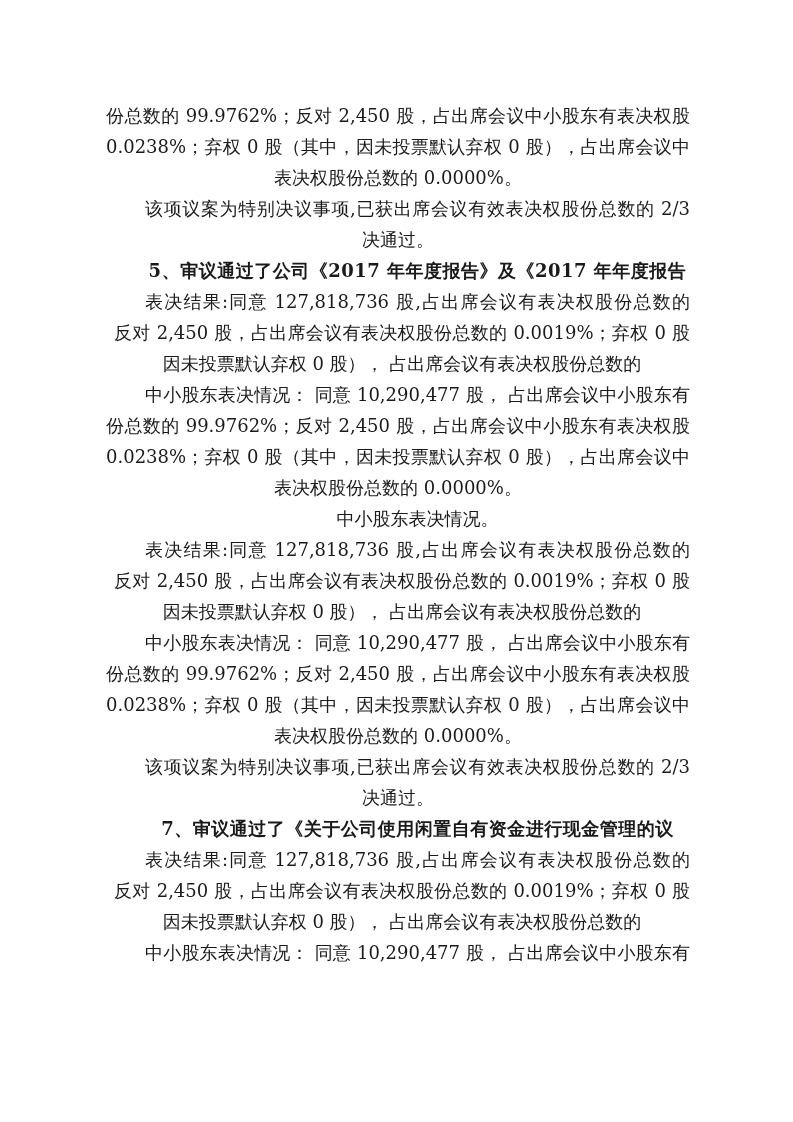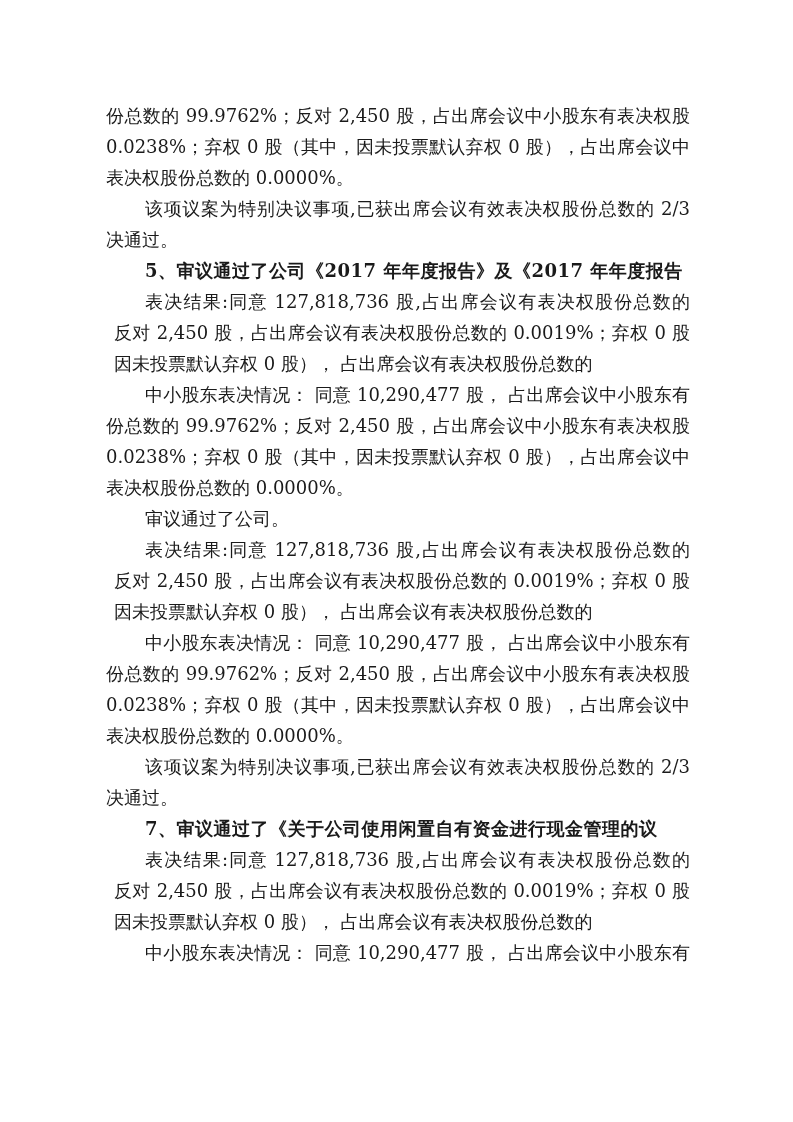--- a/index.html
+++ b/index.html
@@ -21,21 +21,21 @@
     left: 106px;
     top: 100px;
     width: 584px;
   }
   .line {
     font-size: 18px;
     line-height: 31px;
     height: 31px;
     overflow: hidden;
     white-space: normal;
-    text-align: left;
+    text-align: center;
   }
   .line.justify {
     text-align: justify;
     text-align-last: justify;
   }
   .line.indent-para { padding-left: 39px; }
   .line.indent-small { padding-left: 8px; }
   .line.bold {
     font-weight: 700;
     letter-spacing: 0.5px;
@@ -52,21 +52,21 @@
       <div class="line justify indent-para">该项议案为特别决议事项,已获出席会议有效表决权股份总数的 2/3 以上表</div>
       <div class="line">决通过。</div>
       <div class="line indent-para bold">5、审议通过了公司《2017 年年度报告》及《2017 年年度报告摘要》</div>
       <div class="line justify indent-para">表决结果:同意 127,818,736 股,占出席会议有表决权股份总数的 99.9981%；</div>
       <div class="line justify indent-small">反对 2,450 股，占出席会议有表决权股份总数的 0.0019%；弃权 0 股（其中，</div>
       <div class="line indent-small">因未投票默认弃权 0 股）， 占出席会议有表决权股份总数的 0.0000%。</div>
       <div class="line justify indent-para">中小股东表决情况： 同意 10,290,477 股， 占出席会议中小股东有表决权股</div>
       <div class="line justify">份总数的 99.9762%；反对 2,450 股，占出席会议中小股东有表决权股份总数的</div>
       <div class="line justify">0.0238%；弃权 0 股（其中，因未投票默认弃权 0 股），占出席会议中小股东有</div>
       <div class="line">表决权股份总数的 0.0000%。</div>
-      <div class="line indent-para">审议通过了公司。</div>
+      <div class="line indent-para">中小股东表决情况。</div>
       <div class="line justify indent-para">表决结果:同意 127,818,736 股,占出席会议有表决权股份总数的 99.9981%；</div>
       <div class="line justify indent-small">反对 2,450 股，占出席会议有表决权股份总数的 0.0019%；弃权 0 股（其中，</div>
       <div class="line indent-small">因未投票默认弃权 0 股）， 占出席会议有表决权股份总数的 0.0000%。</div>
       <div class="line justify indent-para">中小股东表决情况： 同意 10,290,477 股， 占出席会议中小股东有表决权股</div>
       <div class="line justify">份总数的 99.9762%；反对 2,450 股，占出席会议中小股东有表决权股份总数的</div>
       <div class="line justify">0.0238%；弃权 0 股（其中，因未投票默认弃权 0 股），占出席会议中小股东有</div>
       <div class="line">表决权股份总数的 0.0000%。</div>
       <div class="line justify indent-para">该项议案为特别决议事项,已获出席会议有效表决权股份总数的 2/3 以上表</div>
       <div class="line">决通过。</div>
       <div class="line indent-para bold">7、审议通过了《关于公司使用闲置自有资金进行现金管理的议案》</div>

